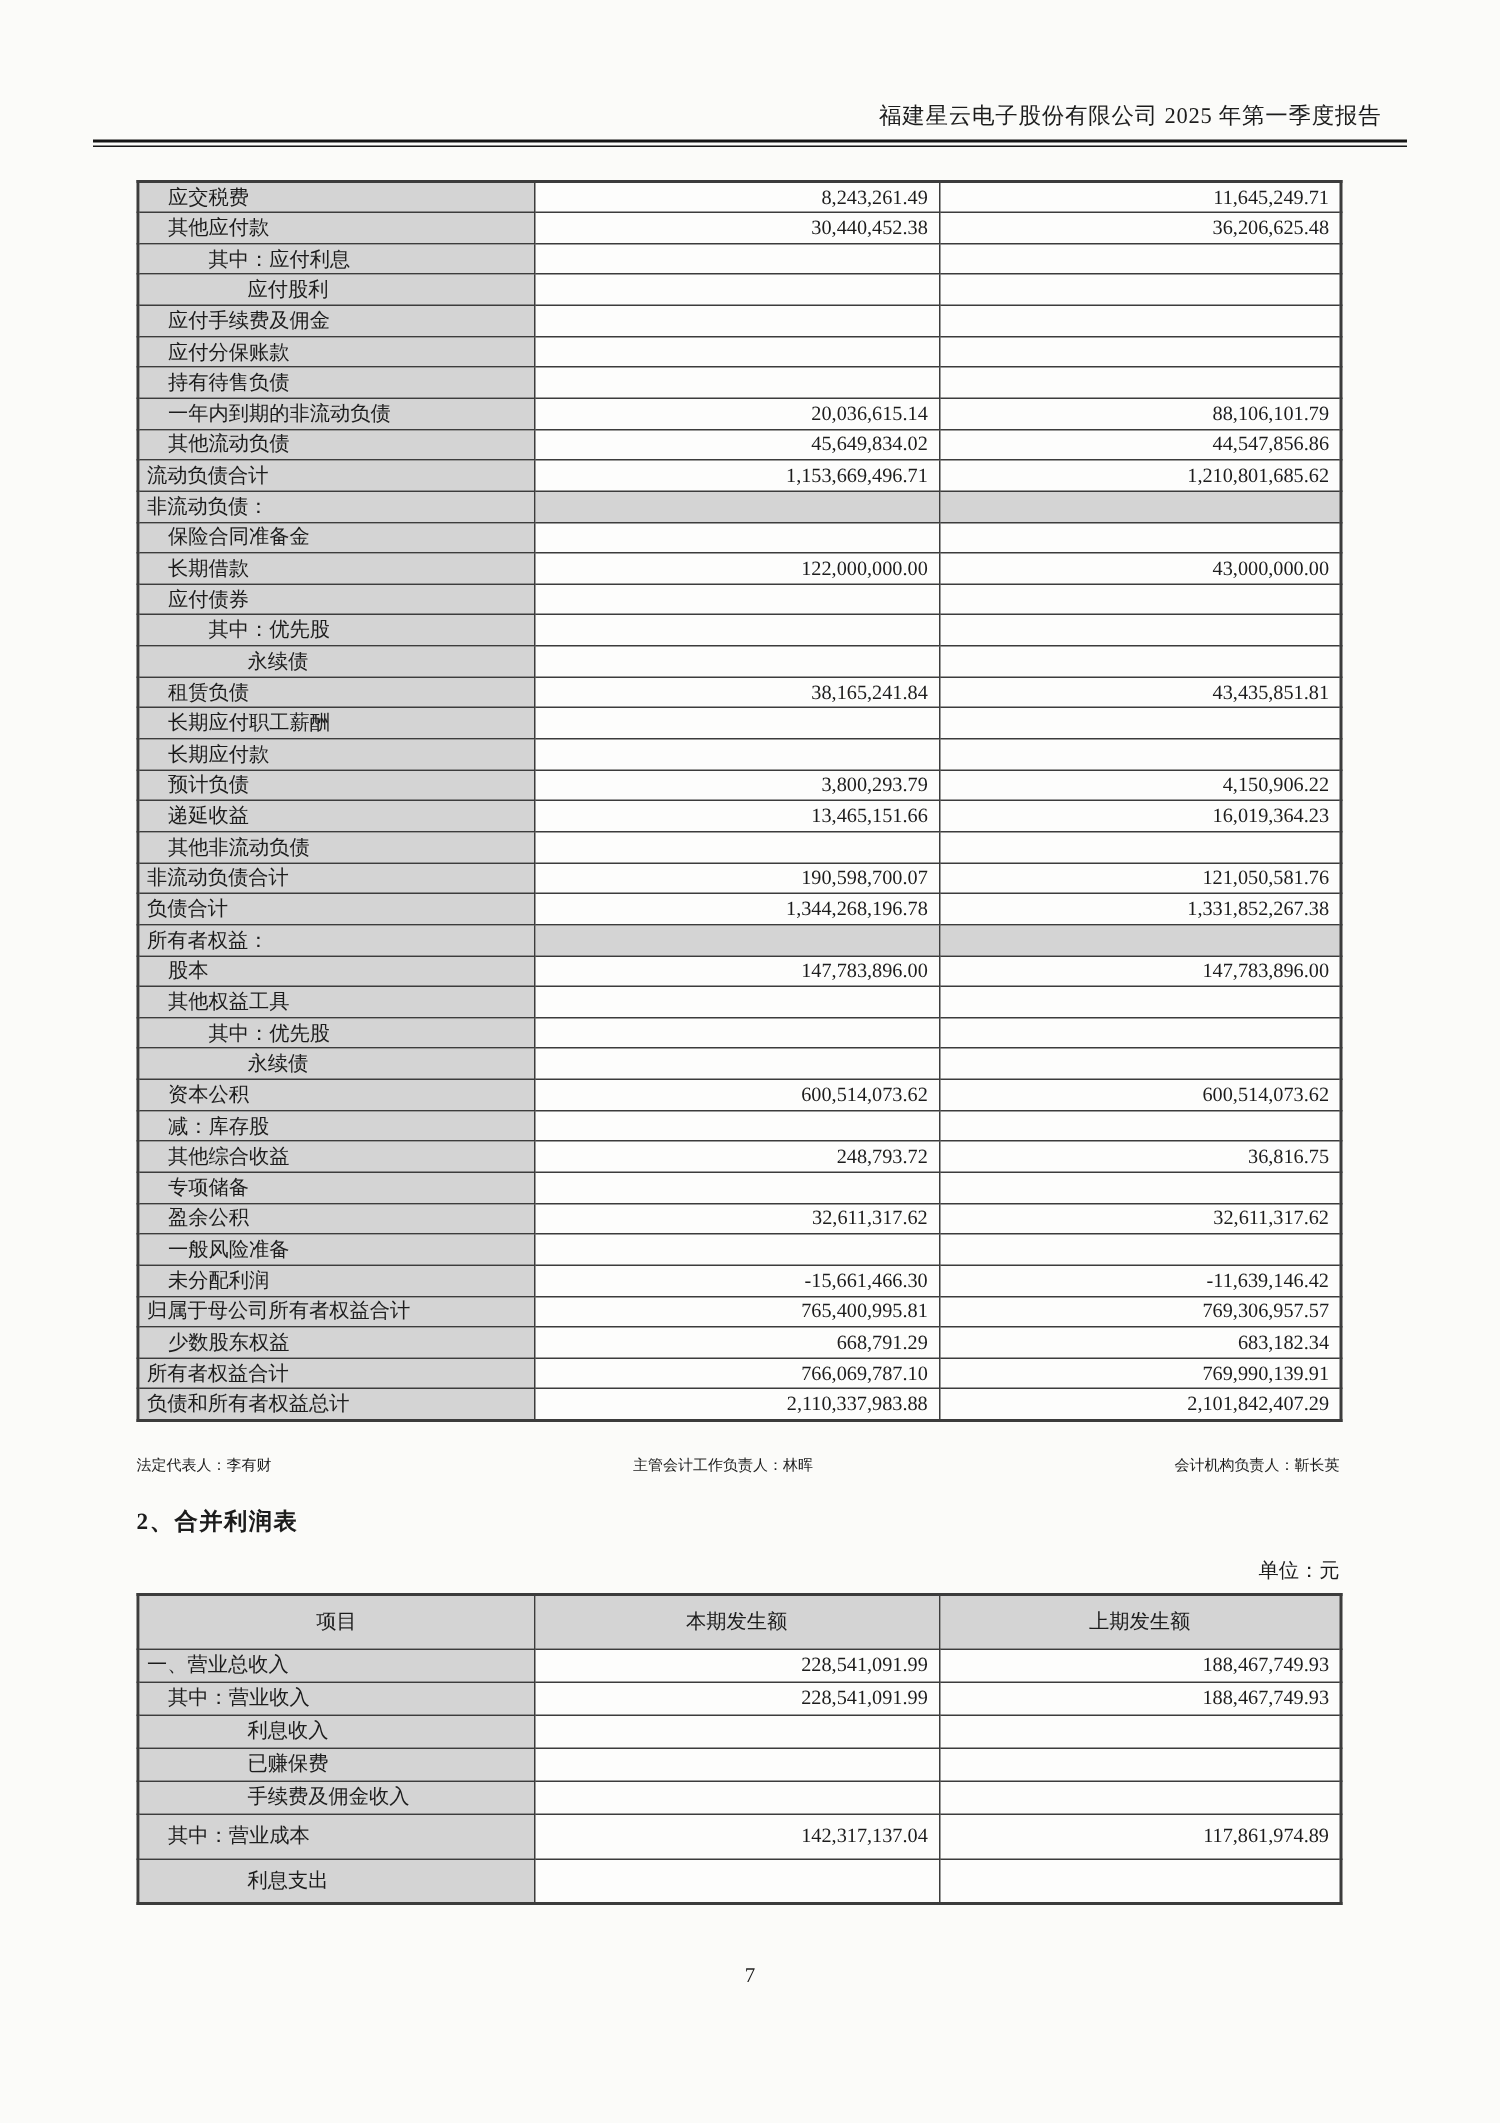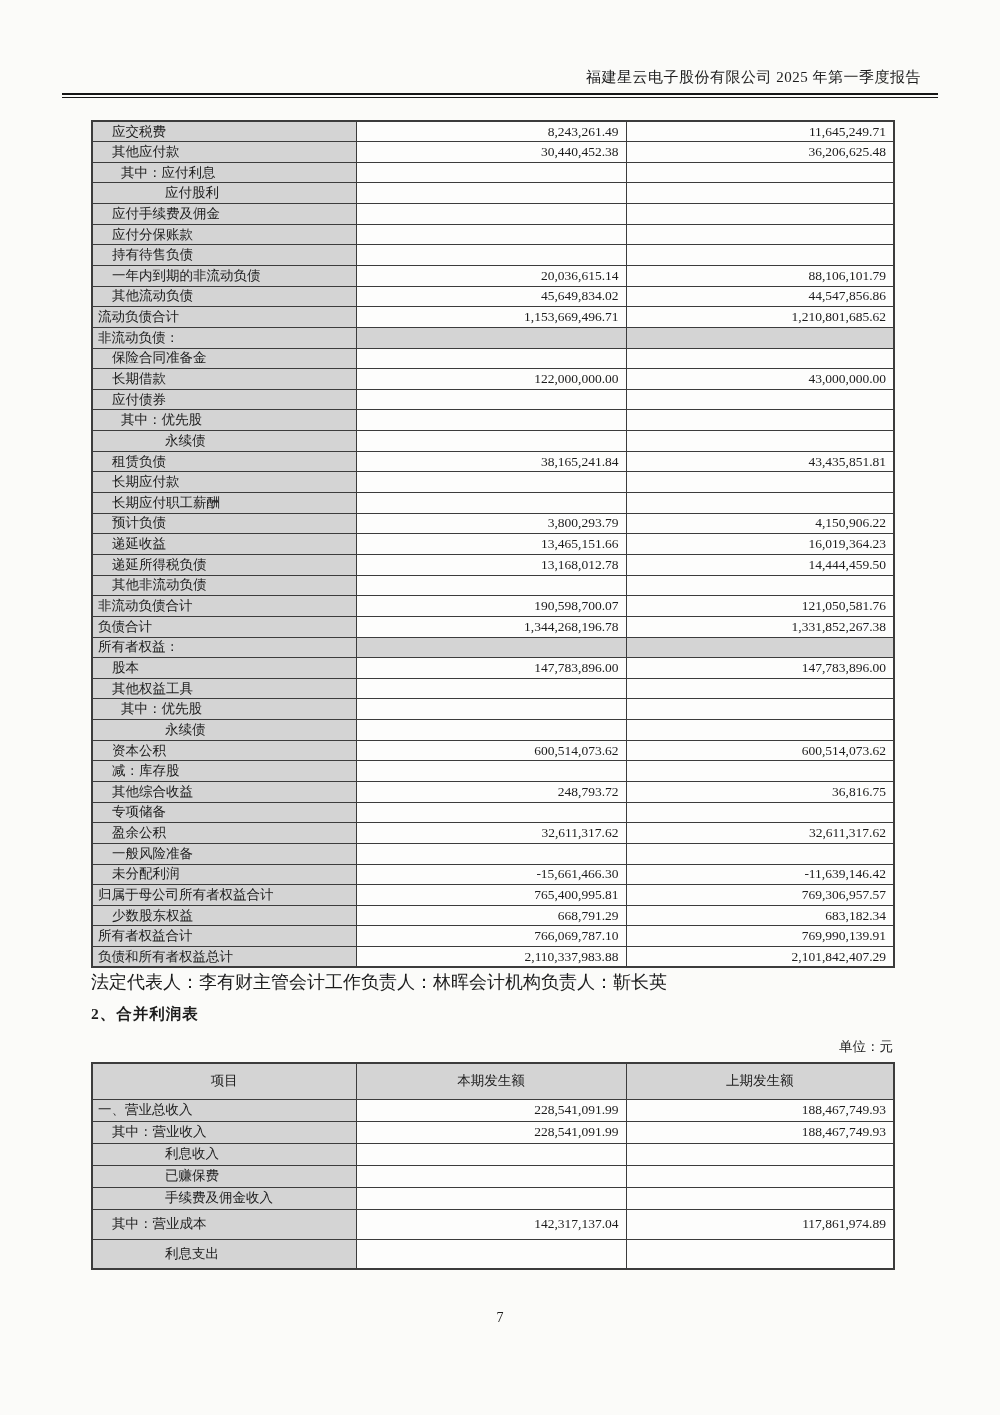--- a/index.html
+++ b/index.html
@@ -34,26 +34,26 @@
   #balance-table tr{height:20.65px;}
   #income-table thead tr{height:36px;}
   #income-table tbody tr{height:22px;}
   #income-table tbody tr.tall{height:30px;}
   td.label{background:var(--shade);text-align:left;}
   td.num{text-align:right;background:#fdfdfc;}
   tr.section-row td{background:var(--shade);}
   #income-table th{background:var(--shade);font-weight:normal;text-align:center;}
   .ind0{padding-left:5px;}
   .ind1{padding-left:19px;}
-  .ind2{padding-left:28px;}
+  .ind2{padding-left:46px;}
   .ind3{padding-left:72px;}
   
   .sign-line{
     position:absolute;left:91px;top:970px;width:802px;
-    display:flex;justify-content:flex-start;font-size:18px;
+    display:flex;justify-content:space-between;font-size:10px;
   }
   
   .section-title{
     position:absolute;left:91px;top:1004px;
     font-size:15.5px;font-weight:bold;letter-spacing:1px;
   }
   .unit-label{
     position:absolute;right:107px;top:1038px;font-size:13.5px;
   }
   .page-number{
@@ -155,43 +155,38 @@
           <td class="label ind3">永续债</td>
           <td class="num"></td>
           <td class="num"></td>
         </tr>
         <tr>
           <td class="label ind1">租赁负债</td>
           <td class="num">38,165,241.84</td>
           <td class="num">43,435,851.81</td>
         </tr>
         <tr>
+          <td class="label ind1">长期应付职工薪酬</td>
+          <td class="num"></td>
+          <td class="num"></td>
+        </tr>
+        <tr>
           <td class="label ind1">长期应付款</td>
-          <td class="num"></td>
-          <td class="num"></td>
-        </tr>
-        <tr>
-          <td class="label ind1">长期应付职工薪酬</td>
           <td class="num"></td>
           <td class="num"></td>
         </tr>
         <tr>
           <td class="label ind1">预计负债</td>
           <td class="num">3,800,293.79</td>
           <td class="num">4,150,906.22</td>
         </tr>
         <tr>
           <td class="label ind1">递延收益</td>
           <td class="num">13,465,151.66</td>
           <td class="num">16,019,364.23</td>
-        </tr>
-        <tr>
-          <td class="label ind1">递延所得税负债</td>
-          <td class="num">13,168,012.78</td>
-          <td class="num">14,444,459.50</td>
         </tr>
         <tr>
           <td class="label ind1">其他非流动负债</td>
           <td class="num"></td>
           <td class="num"></td>
         </tr>
         <tr>
           <td class="label ind0">非流动负债合计</td>
           <td class="num">190,598,700.07</td>
           <td class="num">121,050,581.76</td>

